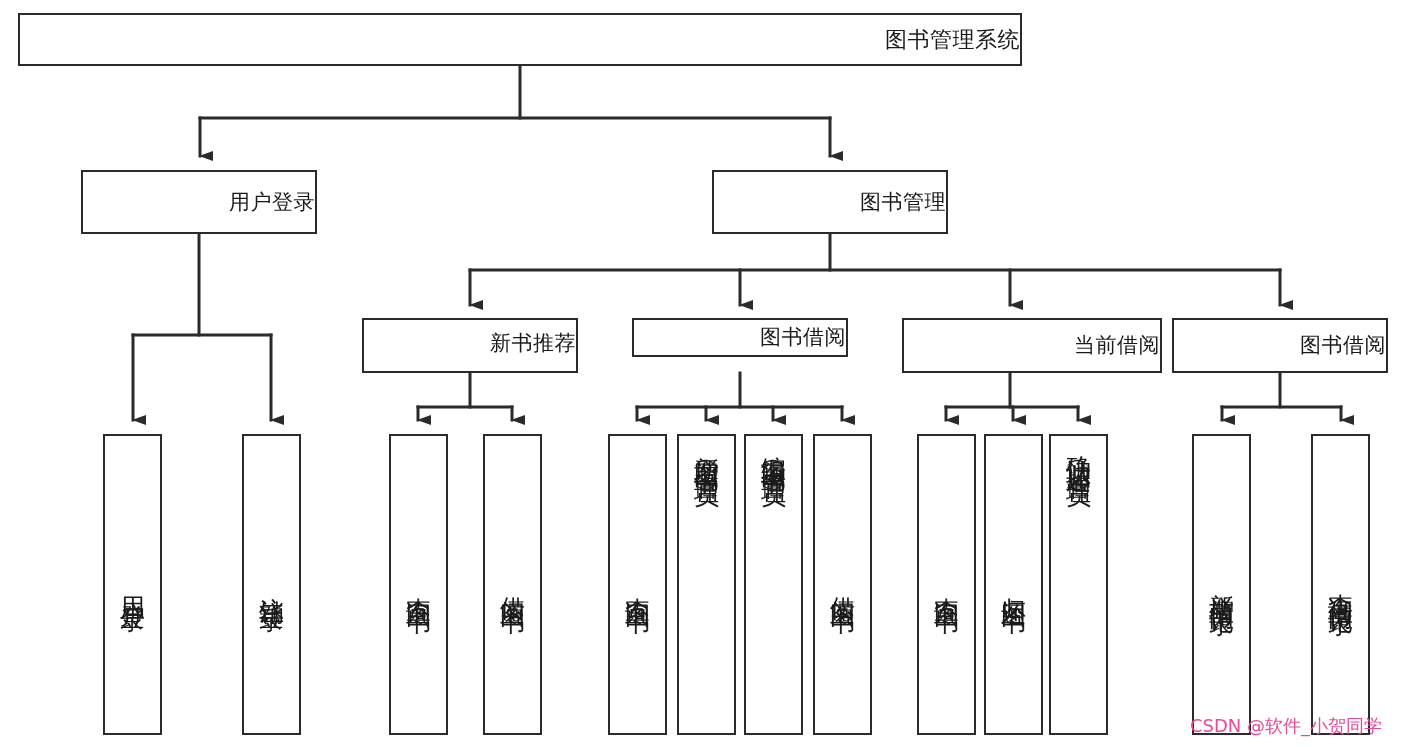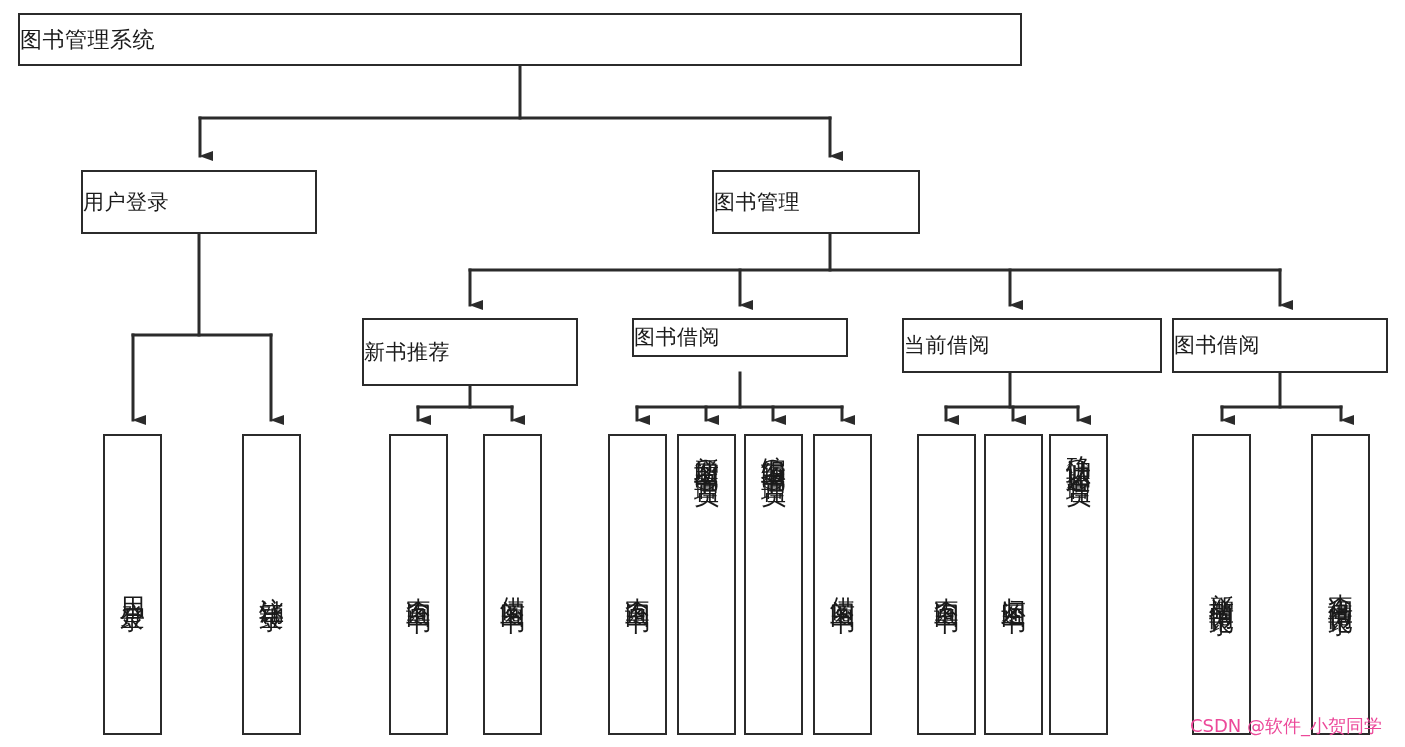--- a/index.html
+++ b/index.html
@@ -26,21 +26,21 @@
     height: 747px;
     pointer-events: none;
   }
   .node {
     position: absolute;
     box-sizing: border-box;
     background: #ffffff;
     border: 2px solid #2b2b2b;
     display: flex;
     align-items: center;
-    justify-content: flex-start;
+    justify-content: flex-end;
     color: #1a1a1a;
     z-index: 2;
   }
   .node .label {
     display: block;
     text-align: center;
     line-height: 1.05;
     letter-spacing: 0.5px;
   }
   
@@ -131,25 +131,25 @@
     </g>
   </svg>
 
   <div class="node horiz root" style="left:18px; top:13px; width:1004px; height:53px;">
     <span class="label">图书管理系统</span>
   </div>
 
   <div class="node horiz" style="left:81px; top:170px; width:236px; height:64px;">
     <span class="label">用户登录</span>
   </div>
-  <div class="node horiz" style="left:712px; top:170px; width:208px; height:64px;">
+  <div class="node horiz" style="left:712px; top:170px; width:236px; height:64px;">
     <span class="label">图书管理</span>
   </div>
 
-  <div class="node horiz" style="left:362px; top:318px; width:216px; height:68px;">
+  <div class="node horiz" style="left:362px; top:318px; width:216px; height:55px;font-family:Liberation Mono, monospace;">
     <span class="label">新书推荐</span>
   </div>
   <div class="node horiz" style="left:632px; top:318px; width:216px; height:39px;">
     <span class="label">图书借阅</span>
   </div>
   <div class="node horiz" style="left:902px; top:318px; width:260px; height:55px;">
     <span class="label">当前借阅</span>
   </div>
   <div class="node horiz" style="left:1172px; top:318px; width:216px; height:55px;">
     <span class="label">图书借阅</span>

